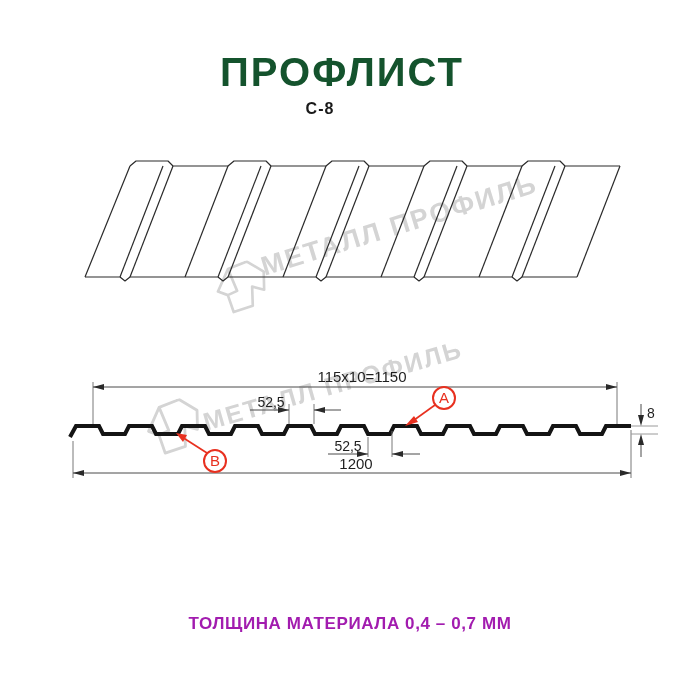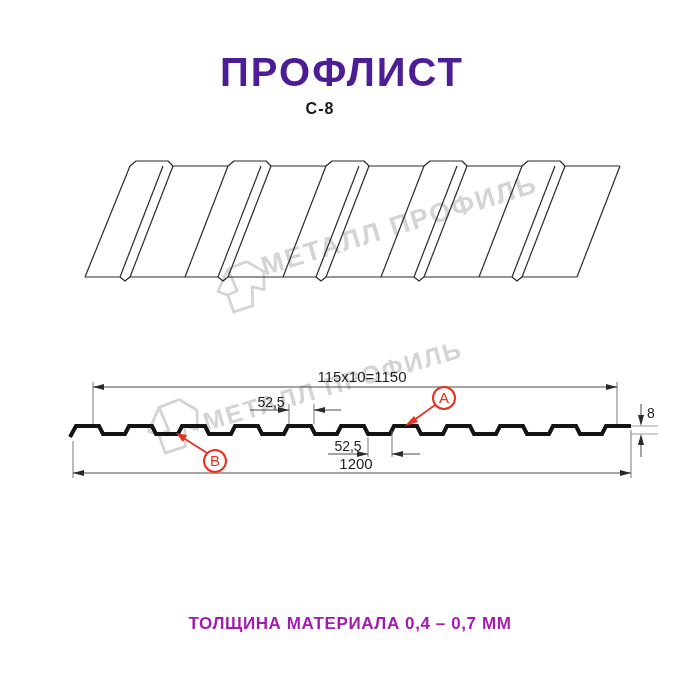--- a/index.html
+++ b/index.html
@@ -1,19 +1,19 @@
 <!DOCTYPE html>
 <html style="--red: #e8301f;"><head>
 <meta charset="utf-8">
 <style>
   html,body{margin:0;padding:0;background:#fff;}
   .page{position:relative;width:700px;height:700px;background:#ffffff;overflow:hidden;
         font-family:"Liberation Sans","DejaVu Sans",sans-serif;}
   .title{position:absolute;top:50px;left:0;width:684px;text-align:center;
-         font-size:40px;font-weight:800;letter-spacing:2px;color:#4c1d95;}
+         font-size:40px;font-weight:800;letter-spacing:2px;color:#14532d;}
   .subtitle{position:absolute;top:100px;left:0;width:640px;text-align:center;
             font-size:16px;font-weight:700;letter-spacing:1px;color:#1a1a1a;}
   .footer{position:absolute;top:614px;left:0;width:700px;text-align:center;
           font-size:17px;font-weight:600;letter-spacing:.6px;color:#a21caf;}
   .wm{position:absolute;color:#d4d4d4;font-weight:700;white-space:nowrap;pointer-events:none;}
   .wm-text1{left:262px;top:252px;font-size:27px;letter-spacing:2px;transform:rotate(-17deg);transform-origin:left center;}
   .wm-text2{left:204px;top:408px;font-size:25px;letter-spacing:2px;transform:rotate(-16deg);transform-origin:left center;}
   .wm-logo{position:absolute;}
   .wm-logo1{left:213px;top:262px;transform:rotate(-12deg);}
   .wm-logo2{left:143px;top:400px;transform:rotate(-12deg);}

